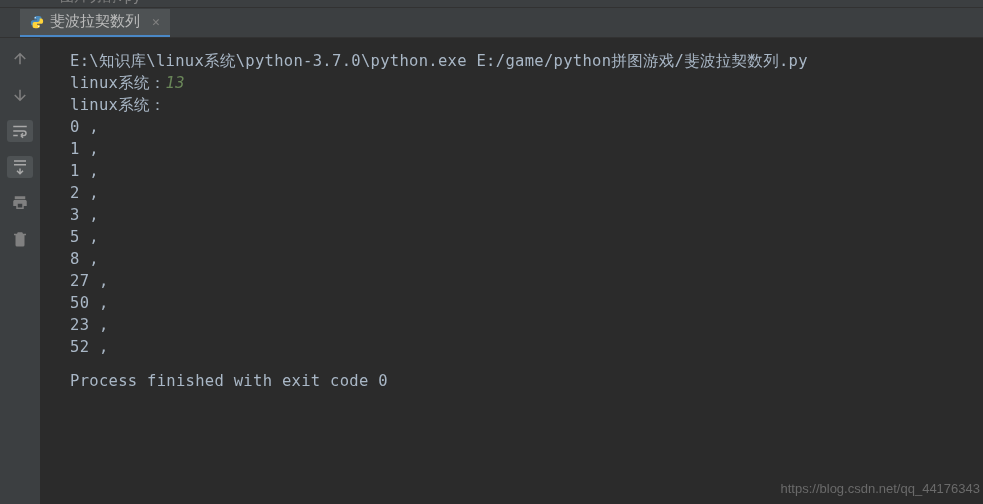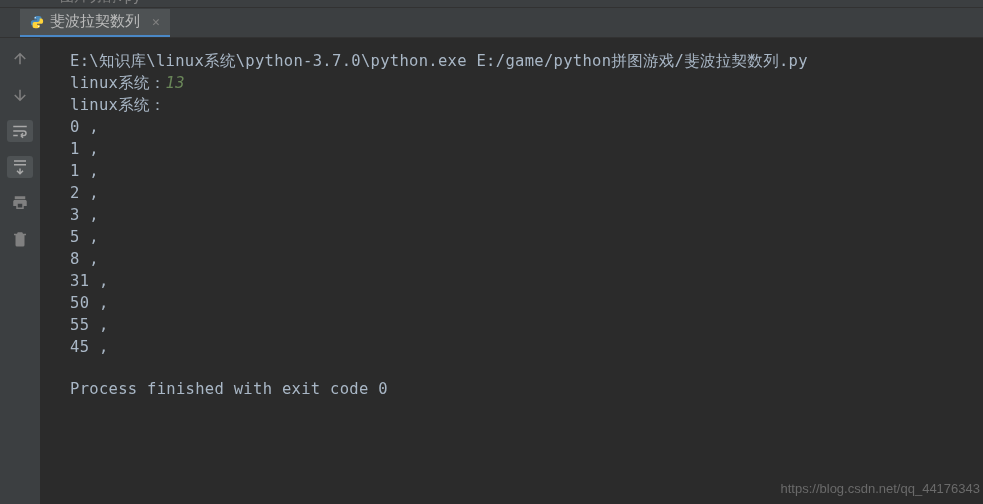--- a/index.html
+++ b/index.html
@@ -116,21 +116,21 @@
     }
     .user-input {
       color: #6a8759;
       font-style: italic;
     }
     .output-line {
       color: #a9b7c6;
     }
     .exit-line {
       color: #a9b7c6;
-      margin-top: 20px;
+      margin-top: 12px;
     }
     .watermark {
       position: absolute;
       bottom: 8px;
       right: 3px;
       color: #6a6a6a;
       font-size: 13px;
       font-family: Arial, sans-serif;
     }
   </style>
@@ -207,22 +207,22 @@
     </div>
     <div class="output-line">linux系统：</div>
     <div id="fib-container">
         <div class="output-line">0 ,</div>
         <div class="output-line">1 ,</div>
         <div class="output-line">1 ,</div>
         <div class="output-line">2 ,</div>
         <div class="output-line">3 ,</div>
         <div class="output-line">5 ,</div>
         <div class="output-line">8 ,</div>
-        <div class="output-line">31 ,</div>
+        <div class="output-line">27 ,</div>
         <div class="output-line">50 ,</div>
-        <div class="output-line">55 ,</div>
-        <div class="output-line">45 ,</div>
+        <div class="output-line">23 ,</div>
+        <div class="output-line">52 ,</div>
       </div>
     <div class="exit-line">Process finished with exit code 0</div>
   </div>
 </div>
 
 <div class="watermark">https://blog.csdn.net/qq_44176343</div>
 
 </body></html>

